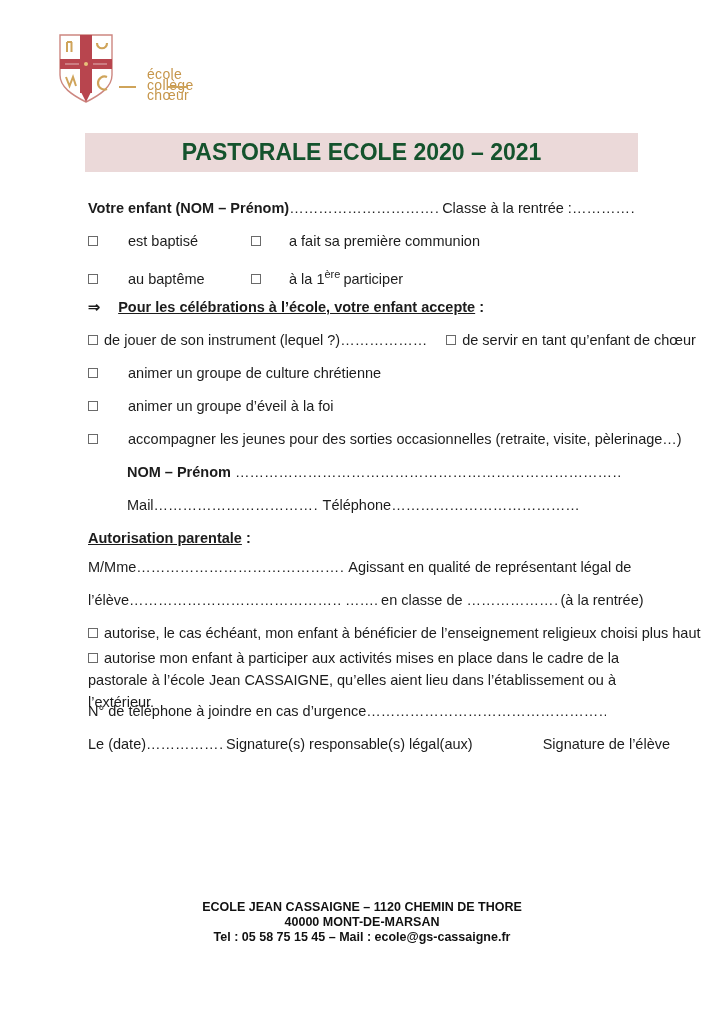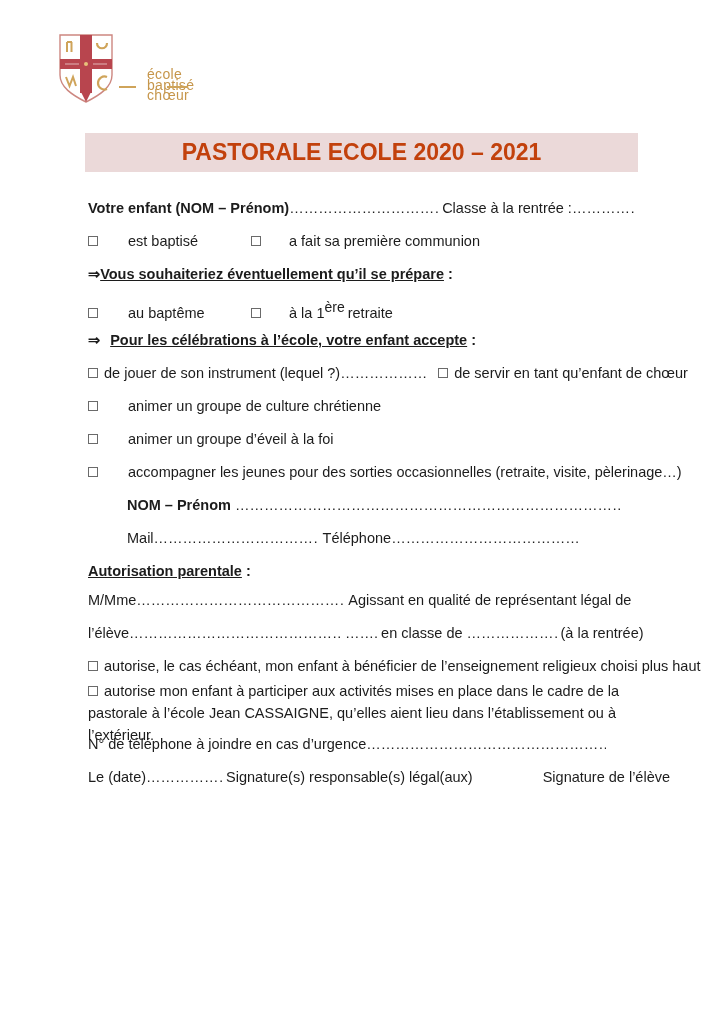--- a/index.html
+++ b/index.html
@@ -22,35 +22,35 @@
   }
   .logo-dash { position:absolute; height:2px; background:#cfa45a; top:54px; }
   .dash-left  { left:64px; width:17px; }
   .dash-right { left:112px; width:21px; }
 
   
   .banner {
     position:absolute; left:85px; top:133px; width:553px; height:39px;
     background:#ebd9d9; display:flex; align-items:center; justify-content:center;
   }
-  .banner h1 { font-size:23px; font-weight:bold; color:#c2410c; }
+  .banner h1 { font-size:23px; font-weight:bold; color:#14532d; }
 
   
   .content {
     position:absolute; left:88px; top:198px; width:549px;
     font-size:14.5px; line-height:20px;
   }
   .pl { height:20px; margin:0 0 13px 0; white-space:nowrap; }
   .pl.tight { margin-bottom:9px; }
   .pl.loose { margin-bottom:4px; }
   .para2 { height:44px; line-height:22px; margin:0 0 10px 0; white-space:normal; }
   .b { font-weight:bold; }
   .hd { font-weight:bold; text-decoration:underline; }
   .arrow { font-weight:bold; }
-  .sp { margin-left:10px; }
+  .sp { margin-left:18px; }
   .g3 { margin-left:3px; }
   .g4 { margin-left:4px; }
   .g6 { margin-left:6px; }
   .ind { margin-left:39px; }
   .sig2gap { margin-left:70px; }
 
   .cb {
     display:inline-block; width:10px; height:10px;
     border:1px solid #6a6a6a; background:#fff; vertical-align:0px;
   }
@@ -58,21 +58,21 @@
   .lbl2 { margin-left:28px; }
 
   .dots {
     display:inline-block; overflow:hidden; white-space:nowrap;
     height:20px; line-height:20px; vertical-align:bottom;
   }
   .w32{width:32px;} .w64{width:64px;} .w76{width:76px;} .w88{width:88px;}
   .w90{width:90px;} .w150{width:150px;} .w165{width:165px;} .w190{width:190px;}
   .w208{width:208px;} .w212{width:212px;} .w240{width:240px;} .w388{width:388px;}
 
-  sup { font-size:14px; vertical-align:6px; }
+  sup { font-size:11px; vertical-align:6px; }
 
   
   .footer {
     position:absolute; left:0; top:900px; width:724px;
     text-align:center; font-weight:bold; font-size:12.5px; line-height:15px;
     color:#111;
   }
 </style>
 </head>
 <body>
@@ -87,40 +87,39 @@
       <rect x="5" y="27" width="52" height="10" fill="#b8454e"></rect>
       <path d="M10,32 H24 M38,32 H52" stroke="#e9c9c9" stroke-width="1" opacity="0.85"></path>
       <circle cx="31" cy="32" r="2" fill="#e7c27a"></circle>
       <path d="M12,10 V20 M16.5,10 V20 M12,10 H17" stroke="#cfa45a" stroke-width="2" fill="none"></path>
       <path d="M42,11 C42,18 52,18 52,11" stroke="#cfa45a" stroke-width="2.2" fill="none"></path>
       <path d="M11,45 L14.5,54 L18,45 L21,54" stroke="#cfa45a" stroke-width="2" fill="none"></path>
       <path d="M52,45 A6.5,6.5 0 1 0 52,57" stroke="#cfa45a" stroke-width="2.2" fill="none"></path>
     </svg>
     <div class="logo-text">
       <div>école</div>
-      <div>baptisé</div>
+      <div>collège</div>
       <div>chœur</div>
     </div>
     <i class="logo-dash dash-left"></i>
     <i class="logo-dash dash-right"></i>
   </div>
 
   <div class="banner">
     <h1>PASTORALE ECOLE 2020 – 2021</h1>
   </div>
 
   <div class="content">
 
     <p class="pl"><span class="b">Votre enfant (NOM – Prénom)</span><span class="dots w150">………………………………………..…………………………</span><span class="g3">Classe à la rentrée :</span><span class="dots w64">………………………………</span></p>
 
     <p class="pl"><span class="cb"></span><span class="lbl1">est baptisé</span><span class="cb"></span><span class="lbl2">a fait sa première communion</span></p>
 
-    <p class="pl"><span class="arrow">⇒</span><span class="hd">Vous souhaiteriez éventuellement qu’il se prépare</span><span class="b"> :</span></p>
 
-    <p class="pl"><span class="cb"></span><span class="lbl1">au baptême</span><span class="cb"></span><span class="lbl2"><span>à la 1</span><sup>ère</sup><span class="g3">retraite</span></span></p>
+    <p class="pl"><span class="cb"></span><span class="lbl1">au baptême</span><span class="cb"></span><span class="lbl2"><span>à la 1</span><sup>ère</sup><span class="g3">participer</span></span></p>
 
     <p class="pl"><span class="arrow">⇒</span><span class="hd sp">Pour les célébrations à l’école, votre enfant accepte</span><span class="b"> :</span></p>
 
     <p class="pl"><span class="cb"></span><span class="g6">de jouer de son instrument (lequel ?)</span><span class="dots w88">………………………………………………</span><span class="cb sp"></span><span class="g6">de servir en tant qu’enfant de chœur</span></p>
 
 
     <p class="pl"><span class="cb"></span><span class="lbl1">animer un groupe de culture chrétienne</span></p>
 
     <p class="pl"><span class="cb"></span><span class="lbl1">animer un groupe d’éveil à la foi</span></p>
 
@@ -139,14 +138,19 @@
     <p class="pl loose"><span class="cb"></span><span class="g6">autorise, le cas échéant, mon enfant à bénéficier de l’enseignement religieux choisi plus haut</span></p>
 
     <p class="para2"><span class="cb"></span><span class="g6">autorise mon enfant à participer aux activités mises en place dans le cadre de la pastorale à l’école Jean CASSAIGNE, qu’elles aient lieu dans l’établissement ou à l’extérieur.</span></p>
 
     <p class="pl"><span>N° de téléphone à joindre en cas d’urgence</span><span class="dots w240">…………………………………………………………………………</span></p>
 
     <p class="pl"><span>Le (date)</span><span class="dots w76">……………………..</span><span class="g4">Signature(s) responsable(s) légal(aux)</span><span class="sig2gap">Signature de l’élève</span></p>
 
   </div>
 
+  <div class="footer">
+    <div>ECOLE JEAN CASSAIGNE – 1120 CHEMIN DE THORE</div>
+    <div>40000 MONT-DE-MARSAN</div>
+    <div>Tel : 05 58 75 15 45 – Mail : ecole@gs-cassaigne.fr</div>
+  </div>
 
 </div>
 
 </body></html>

